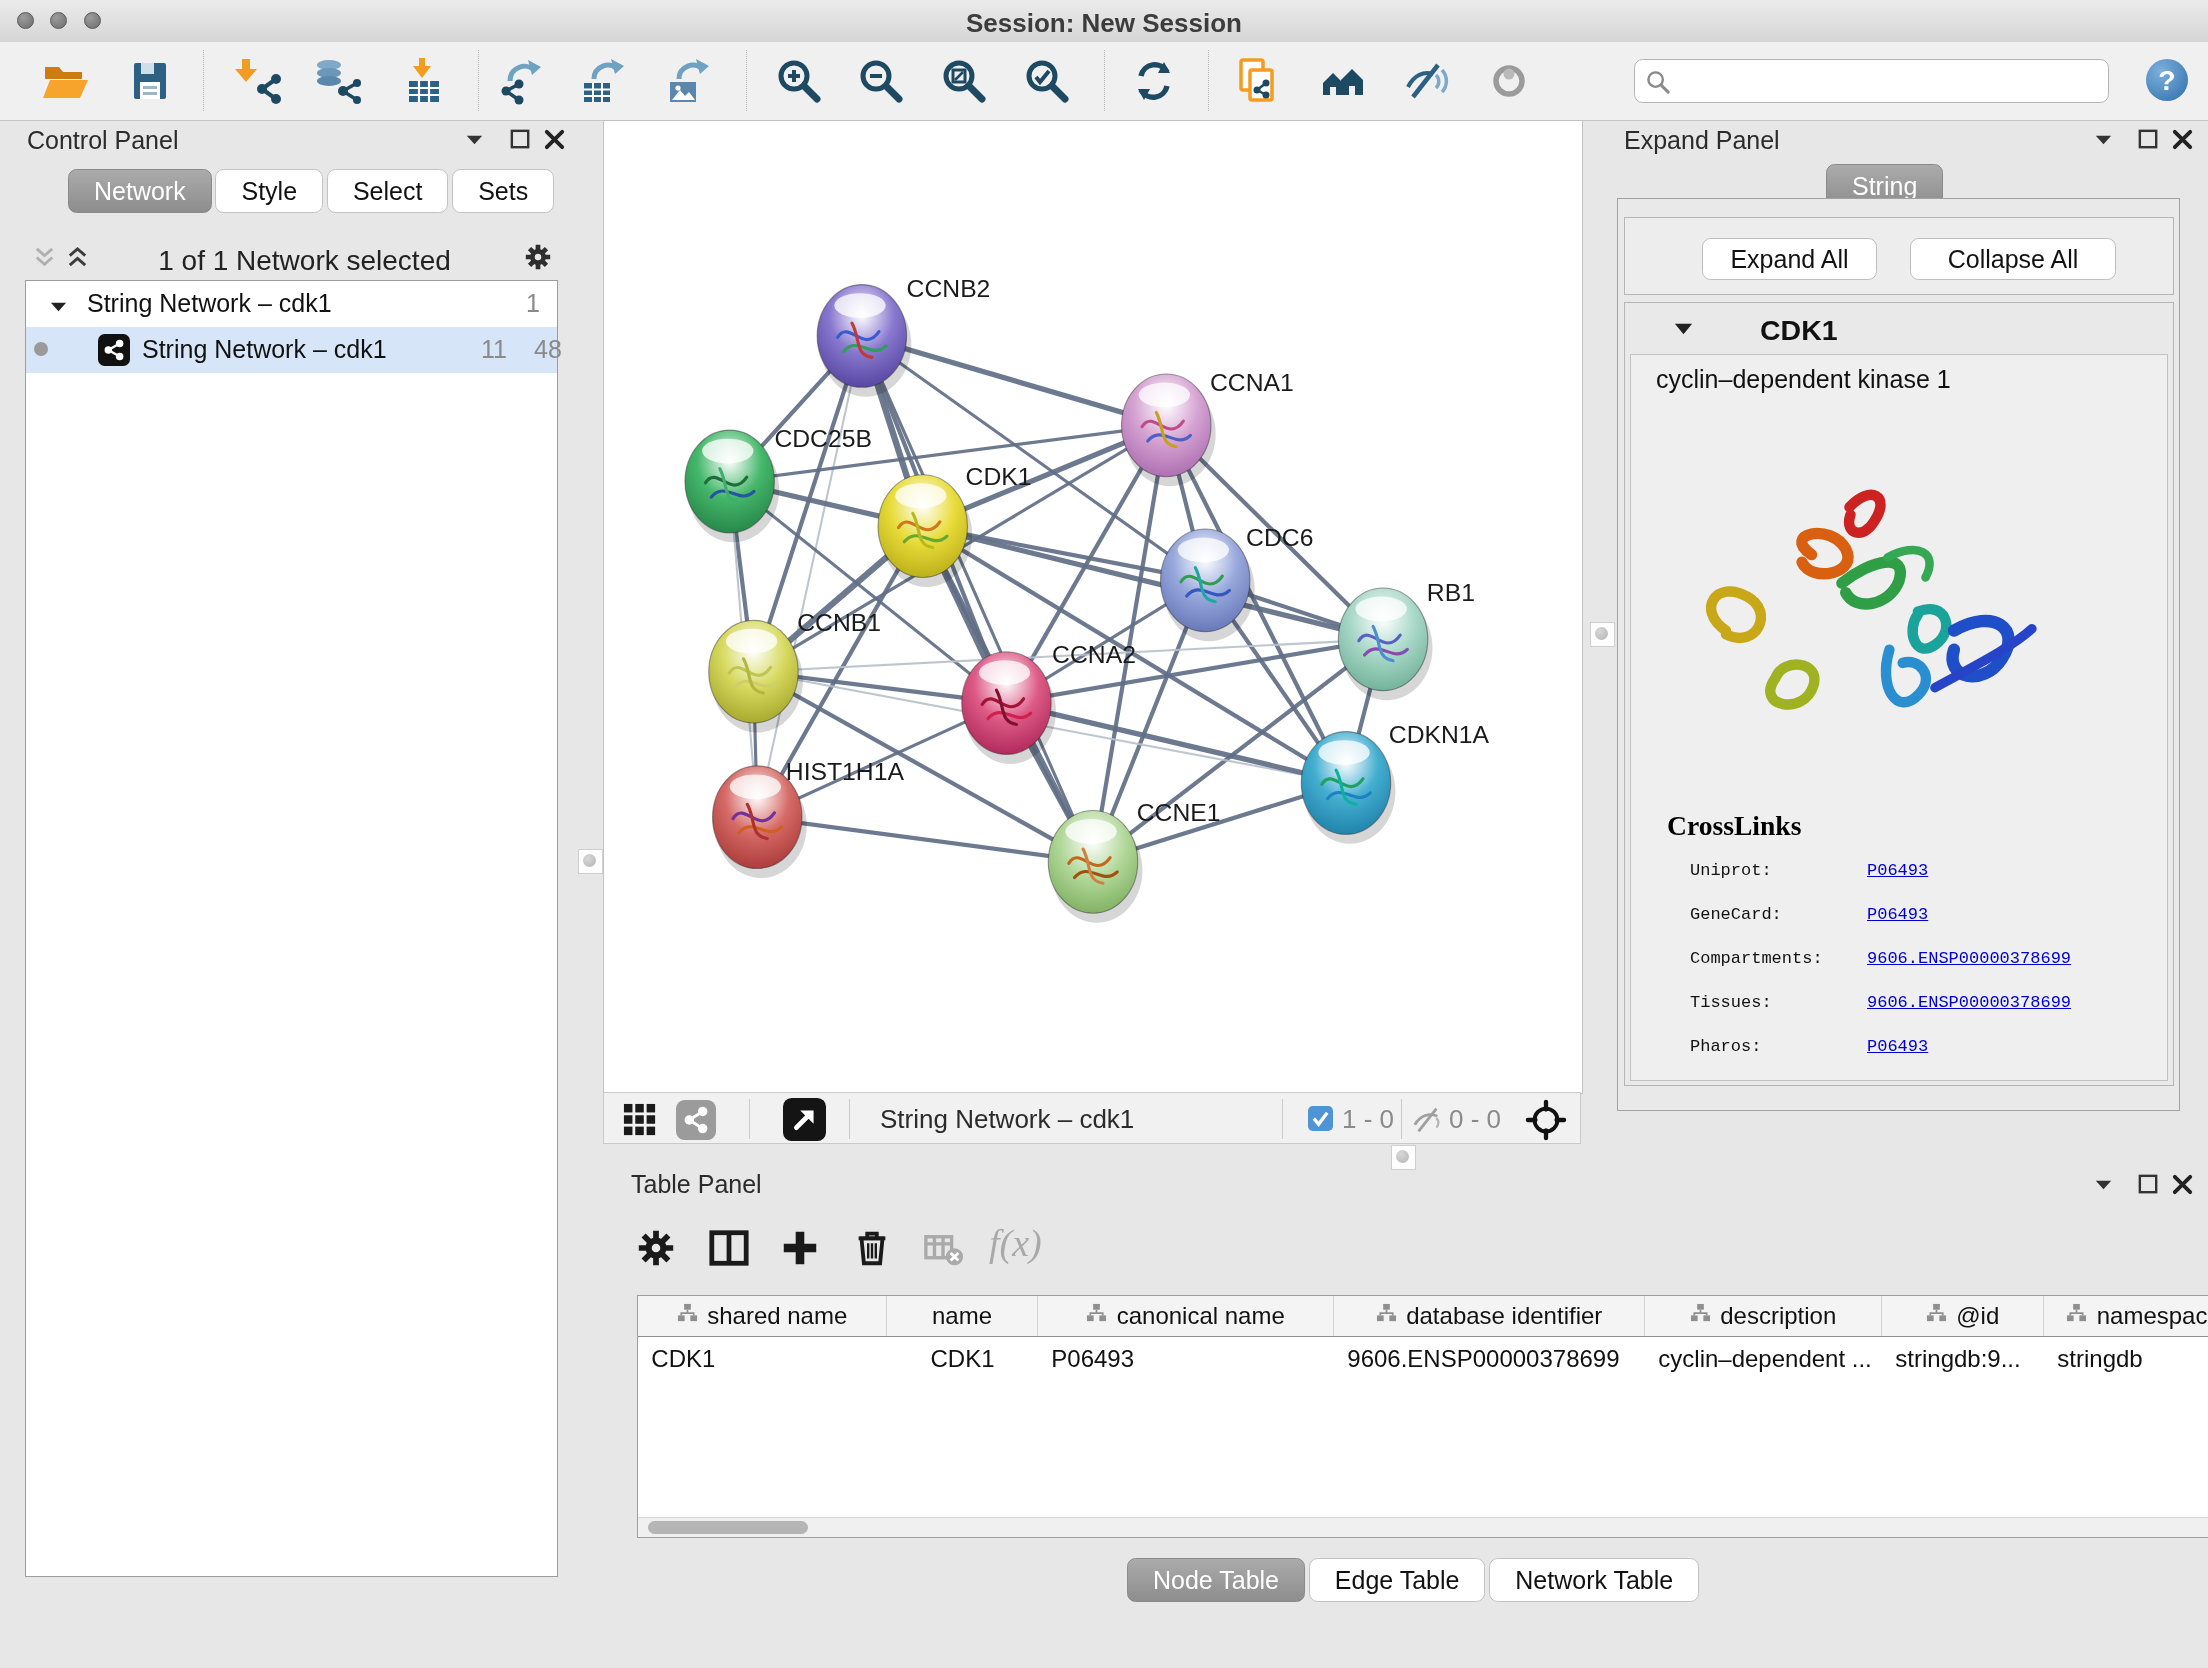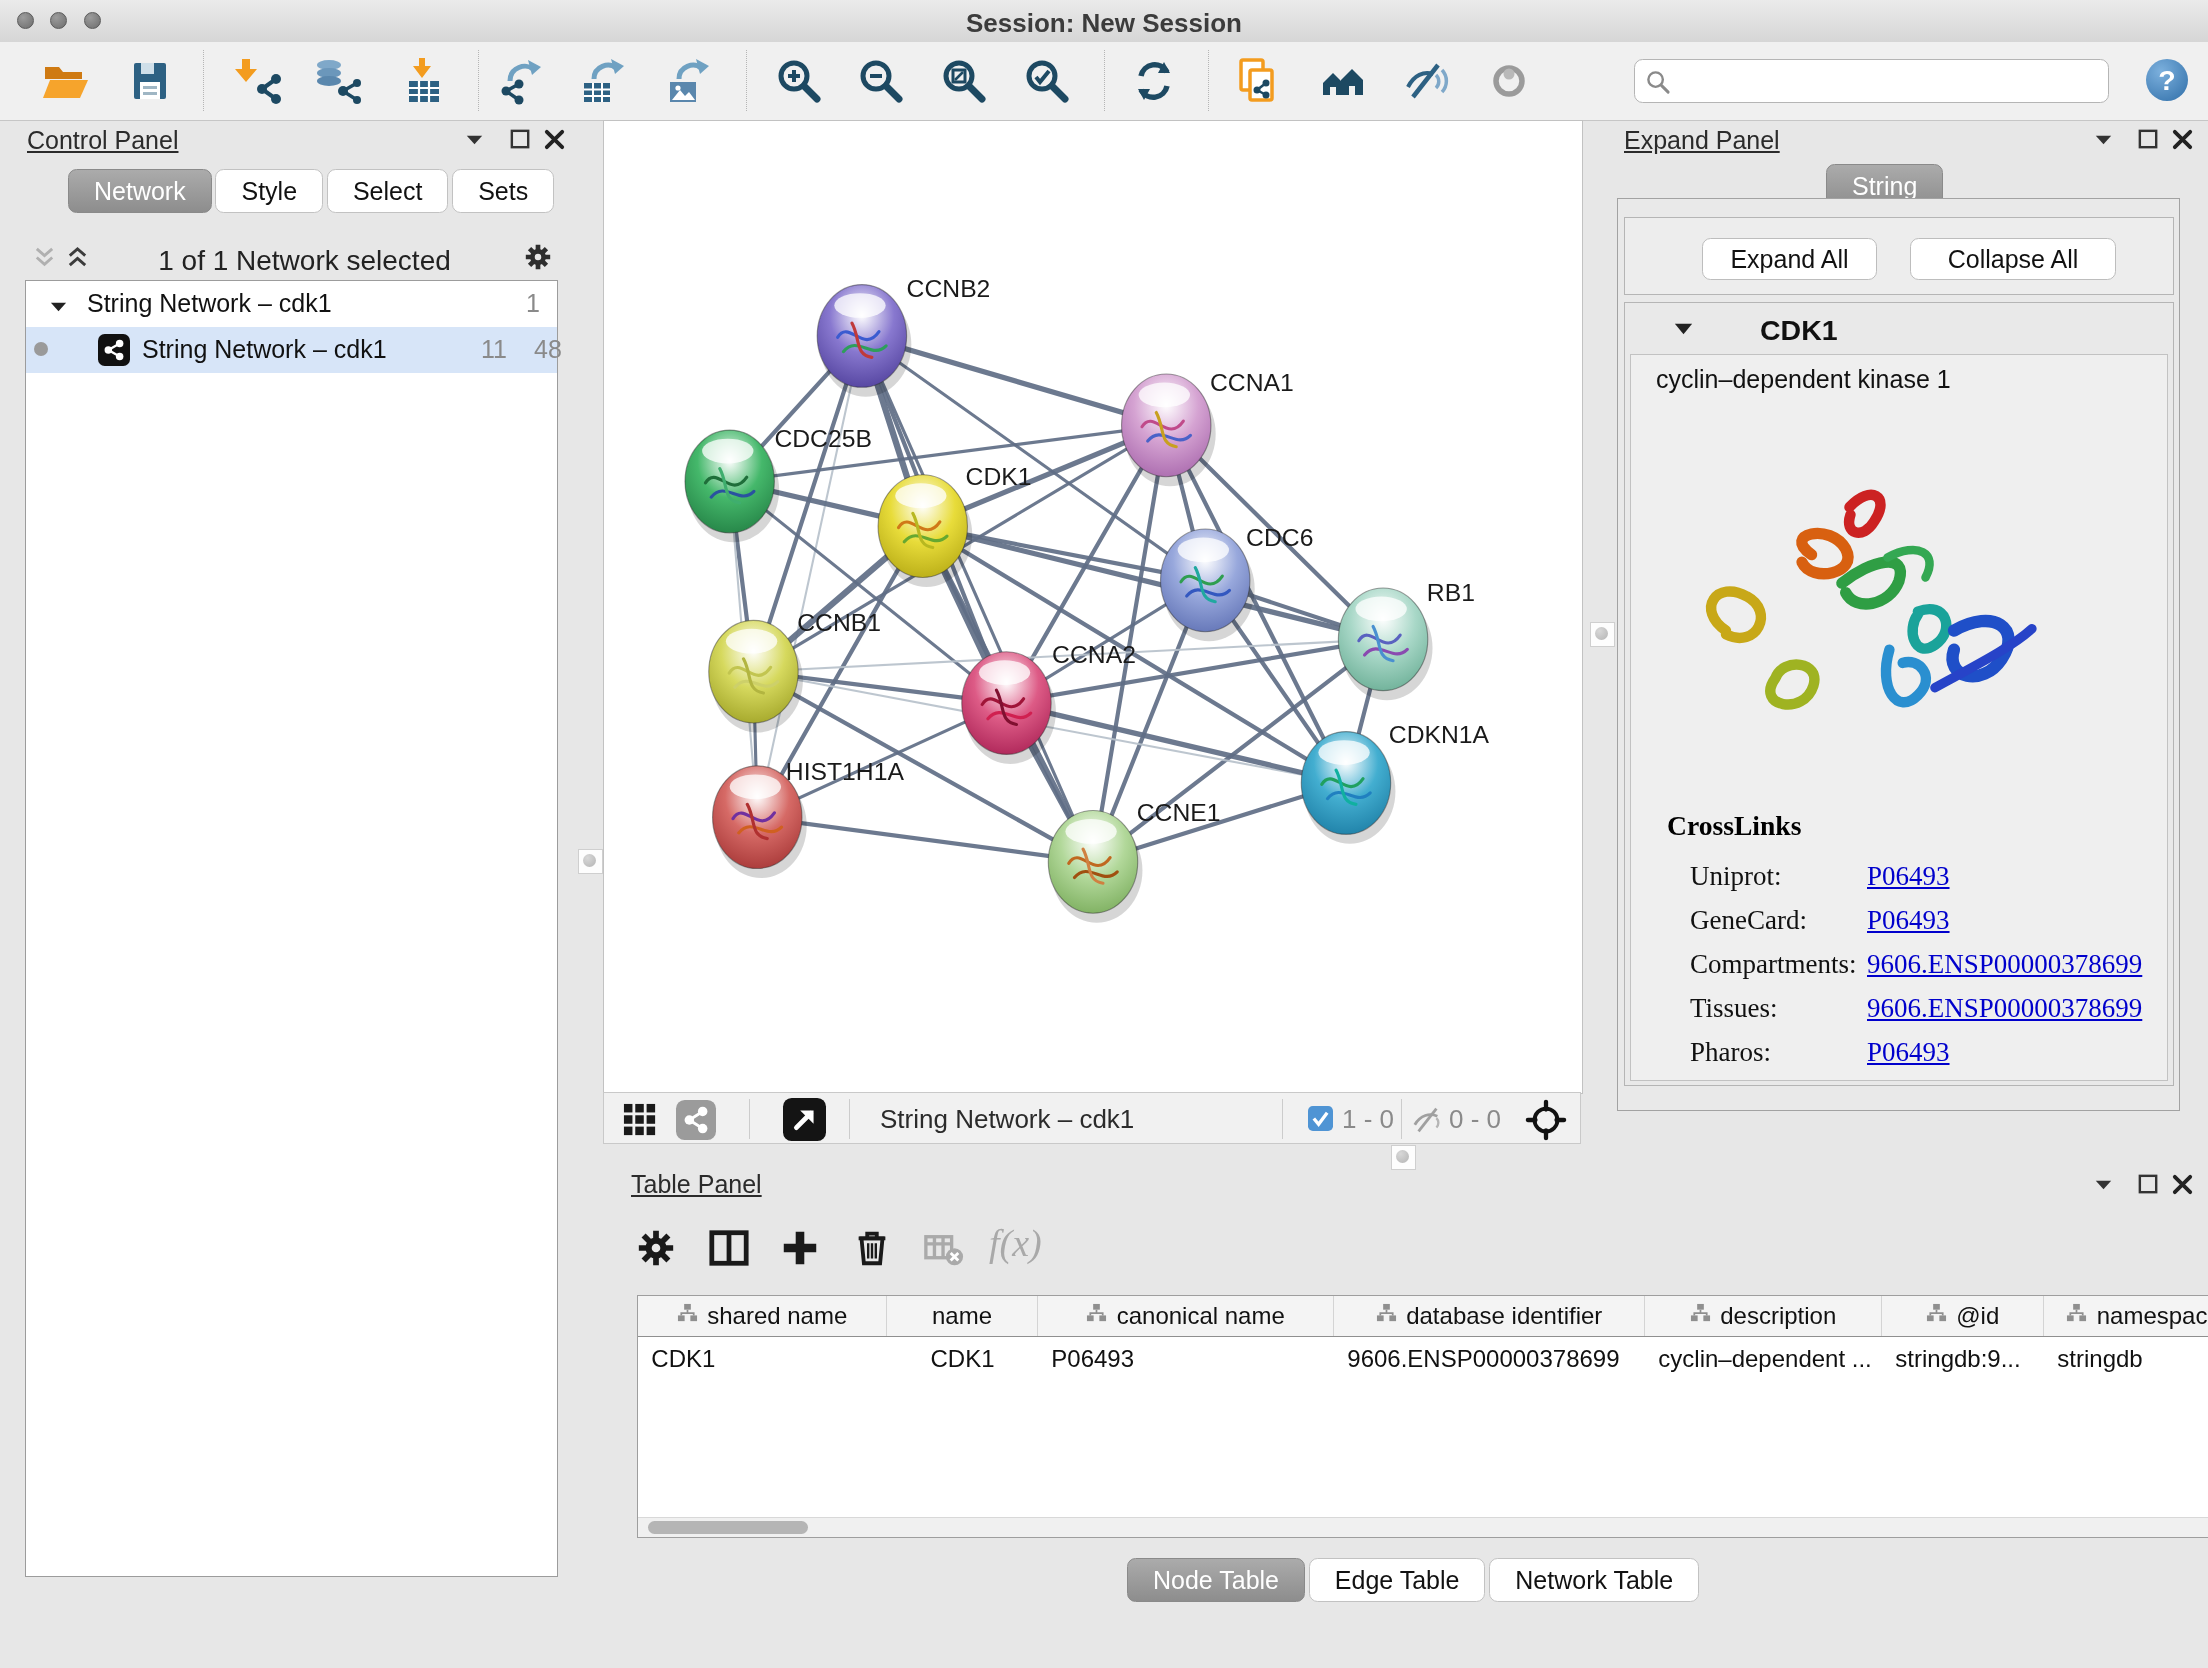--- a/index.html
+++ b/index.html
@@ -21,21 +21,21 @@
   .tsep{position:absolute;top:7.6px;width:0;height:61px;border-left:1.9px dotted #b5b5b5;}
   .searchbox{position:absolute;left:1634px;top:17px;width:473px;height:42px;background:#fff;
     border:1px solid #b5b5b5;border-radius:8.6px;}
   .searchbox svg{position:absolute;left:9.5px;top:8.6px;}
   .searchbox input{position:absolute;left:46px;top:3.8px;width:409px;height:30px;border:none;outline:none;
     font-size:23px;font-family:"Liberation Sans",sans-serif;background:transparent;}
   .helpbtn{position:absolute;left:2146px;top:17px;width:42px;height:42px;border-radius:50%;
     background:radial-gradient(circle at 35% 30%,#7cb0dd,#2f6ea8);color:#fff;font-size:28.5px;font-weight:bold;
     text-align:center;line-height:42px;}
   
-  .ptitle{position:absolute;font-size:25px;color:#2b2b2b;text-decoration:underline;}
+  .ptitle{position:absolute;font-size:25px;color:#2b2b2b;}
   .wicon{position:absolute;width:25px;height:25px;}
   .tabbar-tab{display:inline-block;border:1px solid #c2c2c2;background:#fff;color:#111;
     border-radius:8.6px;font-size:25px;line-height:42px;padding:0 25px;margin-right:3.8px;}
   .tabbar-tab.sel{background:linear-gradient(#ababab,#8d8d8d);color:#fff;border-color:#8a8a8a;}
   
   .cp-list{position:absolute;left:25px;top:280px;width:533px;height:1297px;background:#fff;
     border:1.9px solid #9c9c9c;box-sizing:border-box;}
   .cp-row{position:relative;width:100%;height:46px;font-size:25px;color:#111;}
   .cp-row.sel{background:#d7e5f8;}
   .cp-count{position:absolute;color:#8a8a8a;}
@@ -58,21 +58,21 @@
     border:1.9px solid #a2a2a2;box-sizing:border-box;}
   .rp-btnbox{position:absolute;left:1624px;top:217px;width:550px;height:78px;background:#ededed;
     border:1px solid #b5b5b5;box-sizing:border-box;}
   .rp-btn{position:absolute;top:238px;height:40px;background:#fff;border:1px solid #bdbdbd;border-radius:8.6px;
     font-size:25px;color:#111;text-align:center;line-height:40px;}
   .rp-cdk{position:absolute;left:1624px;top:302px;width:550px;height:784px;background:#e9e9e9;
     border:1px solid #b5b5b5;box-sizing:border-box;}
   .rp-content{position:absolute;left:1630px;top:354px;width:538px;height:727px;background:#efefef;
     border:1px solid #c2c2c2;box-sizing:border-box;}
   .serif{font-family:"Liberation Serif",serif;}
-  .cl-row{position:relative;height:44px;padding-left:59px;font-size:27px;}
+  .cl-row{position:relative;height:44px;padding-left:59px;font-size:17px;font-family:Liberation Mono, monospace;}
   .cl-label{position:absolute;left:59px;top:7.6px;color:#111;}
   .cl-link{position:absolute;left:236px;top:7.6px;color:#0000cc;text-decoration:underline;}
   
   .tbl-box{position:absolute;left:617px;top:1295px;width:1575px;height:243px;background:#ffffff;
     border:1.9px solid #9e9e9e;box-sizing:border-box;overflow:hidden;margin-left:20px;}
   .tbl-header{position:absolute;left:0;top:0;width:1617px;height:40px;background:#f4f4f4;
     border-bottom:1.9px solid #8f8f8f;display:flex;}
   .th{position:relative;height:40px;display:flex;align-items:center;justify-content:center;
     border-right:1px solid #d4d4d4;font-size:24px;color:#111;box-sizing:border-box;gap:9.5px;
     white-space:nowrap;overflow:hidden;flex:none;}

